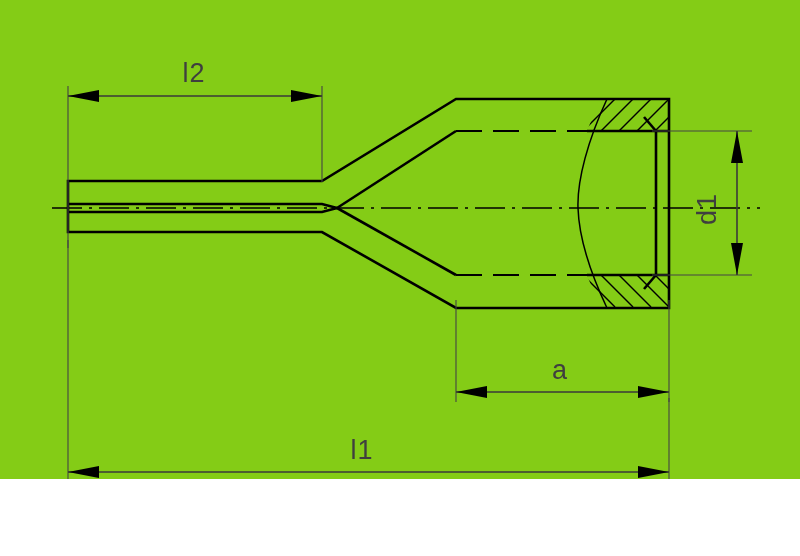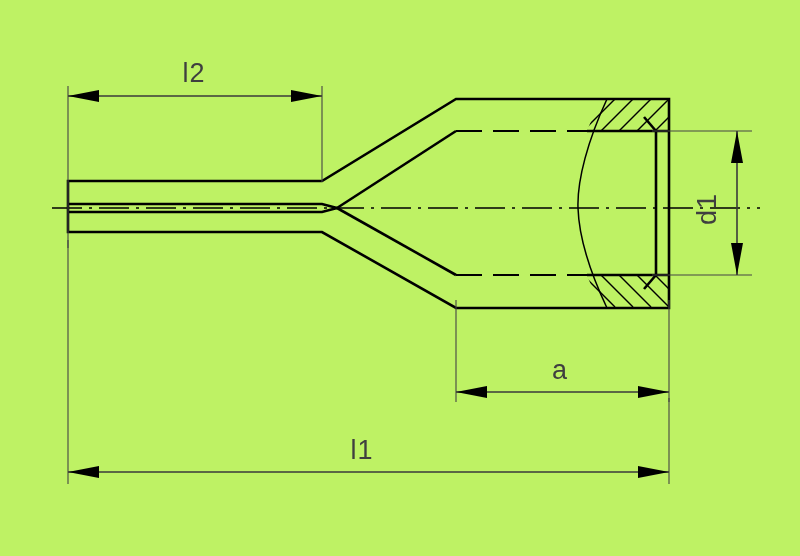--- a/index.html
+++ b/index.html
@@ -6,22 +6,22 @@
     margin: 0;
     padding: 0;
     background: #ffffff;
   }
   body {
     font-family: "Liberation Sans", sans-serif;
   }
   #drawing-root {
     position: relative;
     width: 800px;
-    height: 556px;
-    background: #bef264;
+    height: 479px;
+    background: #84cc16;
     overflow: hidden;
   }
   svg#technical-drawing {
     display: block;
     width: 800px;
     height: 556px;
   }
   .outline {
     fill: none;
     stroke: #000000;

